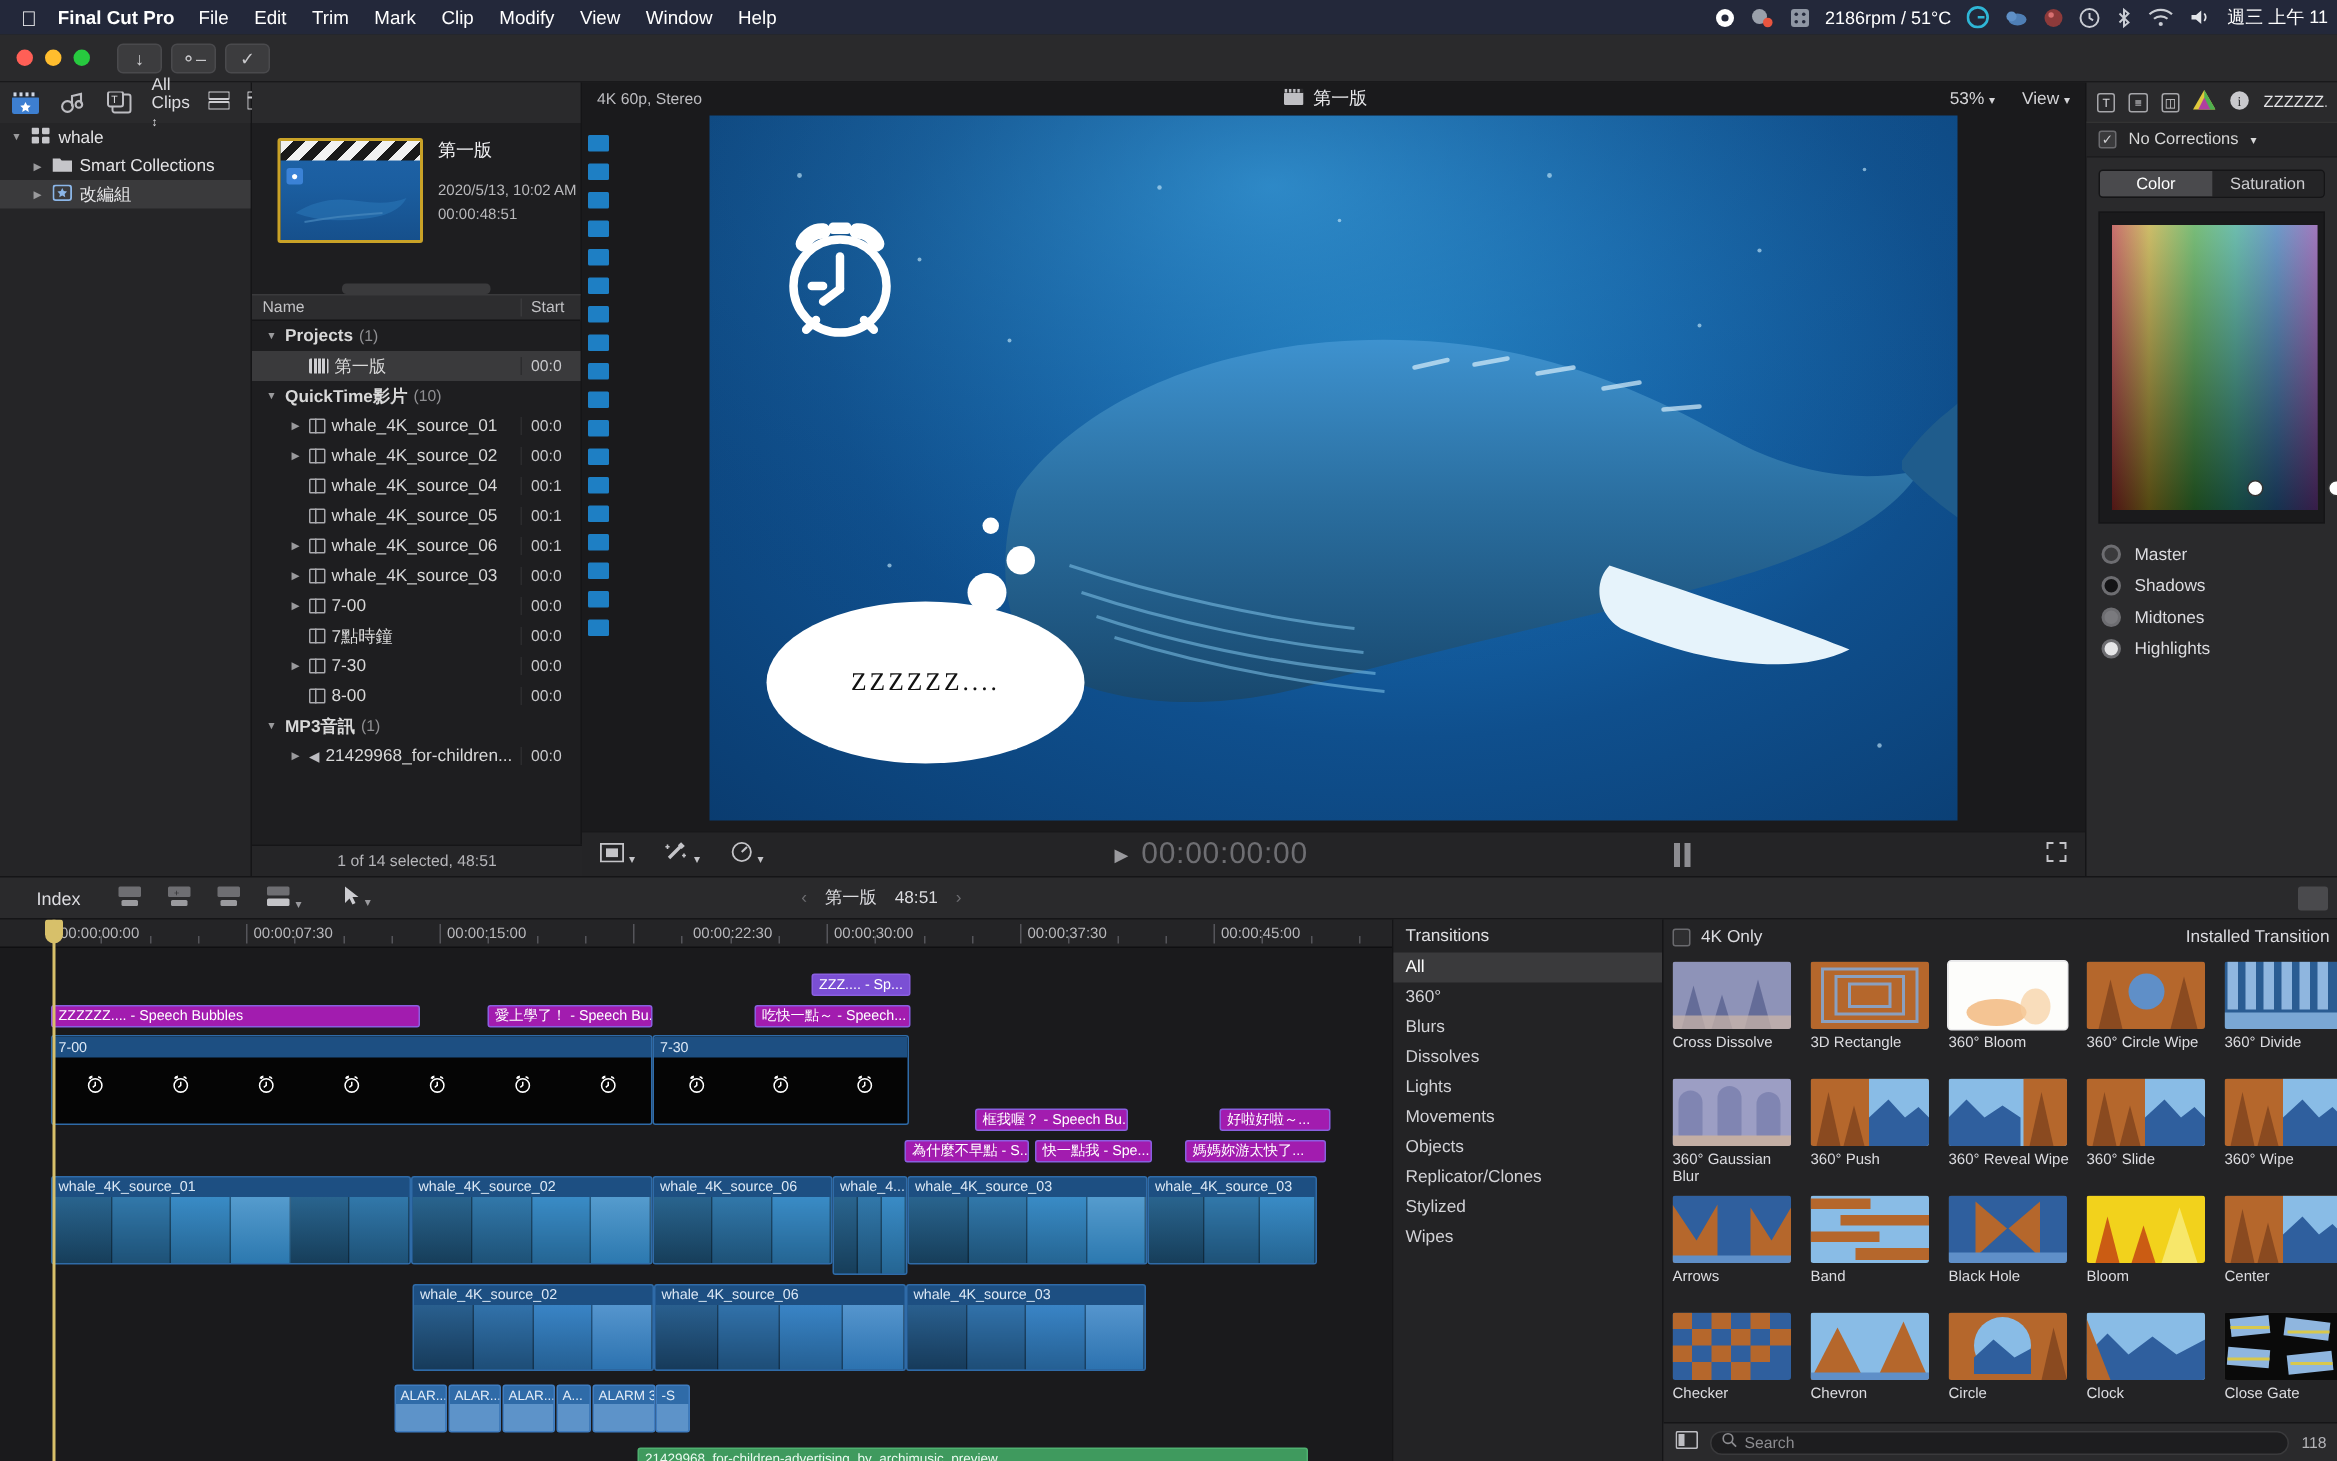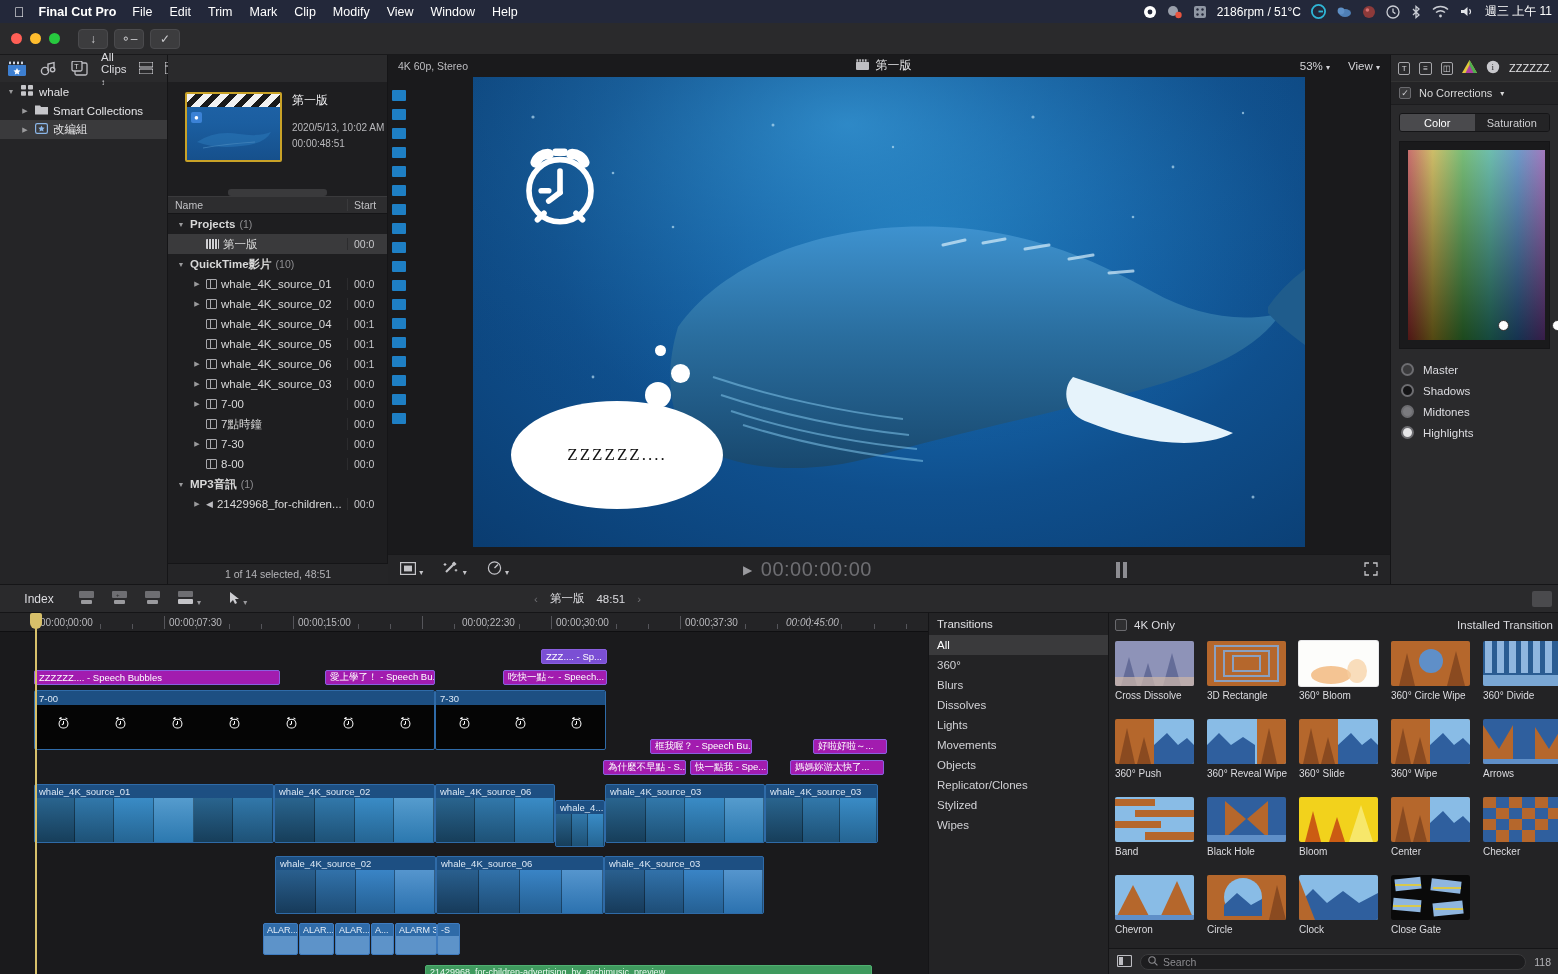--- a/index.html
+++ b/index.html
@@ -829,21 +829,21 @@
         <div class="lbl" style="left: 556px;">00:00:30:00</div>
         <div class="tick" style="left: 583.25px; height: 5px; top: 11px;"></div>
         <div class="tick" style="left: 615.5px; height: 5px; top: 11px;"></div>
         <div class="tick" style="left: 647.75px; height: 5px; top: 11px;"></div>
         <div class="tick" style="left: 680px;"></div>
         <div class="lbl" style="left: 685px;">00:00:37:30</div>
         <div class="tick" style="left: 712.25px; height: 5px; top: 11px;"></div>
         <div class="tick" style="left: 744.5px; height: 5px; top: 11px;"></div>
         <div class="tick" style="left: 776.75px; height: 5px; top: 11px;"></div>
         <div class="tick" style="left: 809px;"></div>
-        <div class="lbl" style="left: 786px; font-style: italic;">00:00:45:00</div>
+        <div class="lbl" style="left: 814px;">00:00:45:00</div>
         <div class="tick" style="left: 841.25px; height: 5px; top: 11px;"></div>
         <div class="tick" style="left: 873.5px; height: 5px; top: 11px;"></div>
         <div class="tick" style="left: 905.75px; height: 5px; top: 11px;"></div>
       </div>
     <div id="tl-clips" style="position:absolute; top:19px; left:0; right:0; bottom:0;">
         <div class="clip title-clip lit" style="left: 541px; top: 17px; width: 66px; height: 15px;">ZZZ.... - Sp...</div>
         <div class="clip title-clip" style="left: 34px; top: 38px; width: 246px; height: 15px;">ZZZZZZ.... - Speech Bubbles</div>
         <div class="clip title-clip" style="left: 325px; top: 38px; width: 110px; height: 15px;">愛上學了！ - Speech Bu...</div>
         <div class="clip title-clip" style="left: 503px; top: 38px; width: 104px; height: 15px;">吃快一點～ - Speech...</div>
         <div class="clip blackclip" style="left: 34px; top: 58px; width: 401px; height: 60px;">
@@ -962,21 +962,21 @@
           </div>
         </div>
         <div class="clip vclip" style="left: 435px; top: 152px; width: 120px; height: 59px;">
           <div class="nm">whale_4K_source_06</div>
           <div class="thumbs">
             <i style="background:linear-gradient(180deg,hsl(205,55%,36%),hsl(205,60%,22%));"></i>
             <i style="background:linear-gradient(180deg,hsl(205,55%,43%),hsl(205,60%,29%));"></i>
             <i style="background:linear-gradient(180deg,hsl(205,55%,50%),hsl(205,60%,36%));"></i>
           </div>
         </div>
-        <div class="clip vclip" style="left: 555px; top: 168px; width: 50px; height: 47px;">
+        <div class="clip vclip" style="left: 555px; top: 152px; width: 50px; height: 66px;">
           <div class="nm">whale_4...</div>
           <div class="thumbs">
             <i style="background:linear-gradient(180deg,hsl(205,55%,36%),hsl(205,60%,22%));"></i>
             <i style="background:linear-gradient(180deg,hsl(205,55%,43%),hsl(205,60%,29%));"></i>
             <i style="background:linear-gradient(180deg,hsl(205,55%,50%),hsl(205,60%,36%));"></i>
           </div>
         </div>
         <div class="clip vclip" style="left: 605px; top: 152px; width: 160px; height: 59px;">
           <div class="nm">whale_4K_source_03</div>
           <div class="thumbs">
@@ -1143,20 +1143,34 @@
                     <rect x="62" y="0" width="7" height="32"></rect>
                   </g>
                   <rect y="34" width="79" height="11" fill="#7aa7d4"></rect>
                 </svg></div>
             </div>
             <div class="tr-lbl">360° Divide</div>
           </div>
           <div class="tr-cell">
             <div class="tr-thumb">
               <div class="art"><svg viewBox="0 0 79 45">
+                  <rect width="79" height="45" fill="#9c9ec4"></rect>
+                  <g fill="#7a7fae" opacity=".8">
+                    <rect x="4" y="8" width="16" height="37" rx="8"></rect>
+                    <rect x="30" y="5" width="16" height="40" rx="8"></rect>
+                    <rect x="56" y="9" width="16" height="36" rx="8"></rect>
+                  </g>
+                  <rect y="38" width="79" height="7" fill="#c3aea4"></rect>
+                </svg></div>
+            </div>
+            <div class="tr-lbl">360° Gaussian Blur</div>
+          </div>
+          <div class="tr-cell">
+            <div class="tr-thumb">
+              <div class="art"><svg viewBox="0 0 79 45">
                   <rect width="79" height="45" fill="#b5672c"></rect>
                   <g fill="#8a4a20">
                     <path d="M4 45 L12 9 L20 45Z"></path>
                     <path d="M22 45 L29 18 L36 45Z"></path>
                   </g>
                   <rect x="39" width="40" height="45" fill="#89bce6"></rect>
                   <path d="M39 26 L52 14 L63 26 L72 19 L79 26 V45 H39Z" fill="#2f5f9e"></path>
                 </svg></div>
             </div>
             <div class="tr-lbl">360° Push</div>

